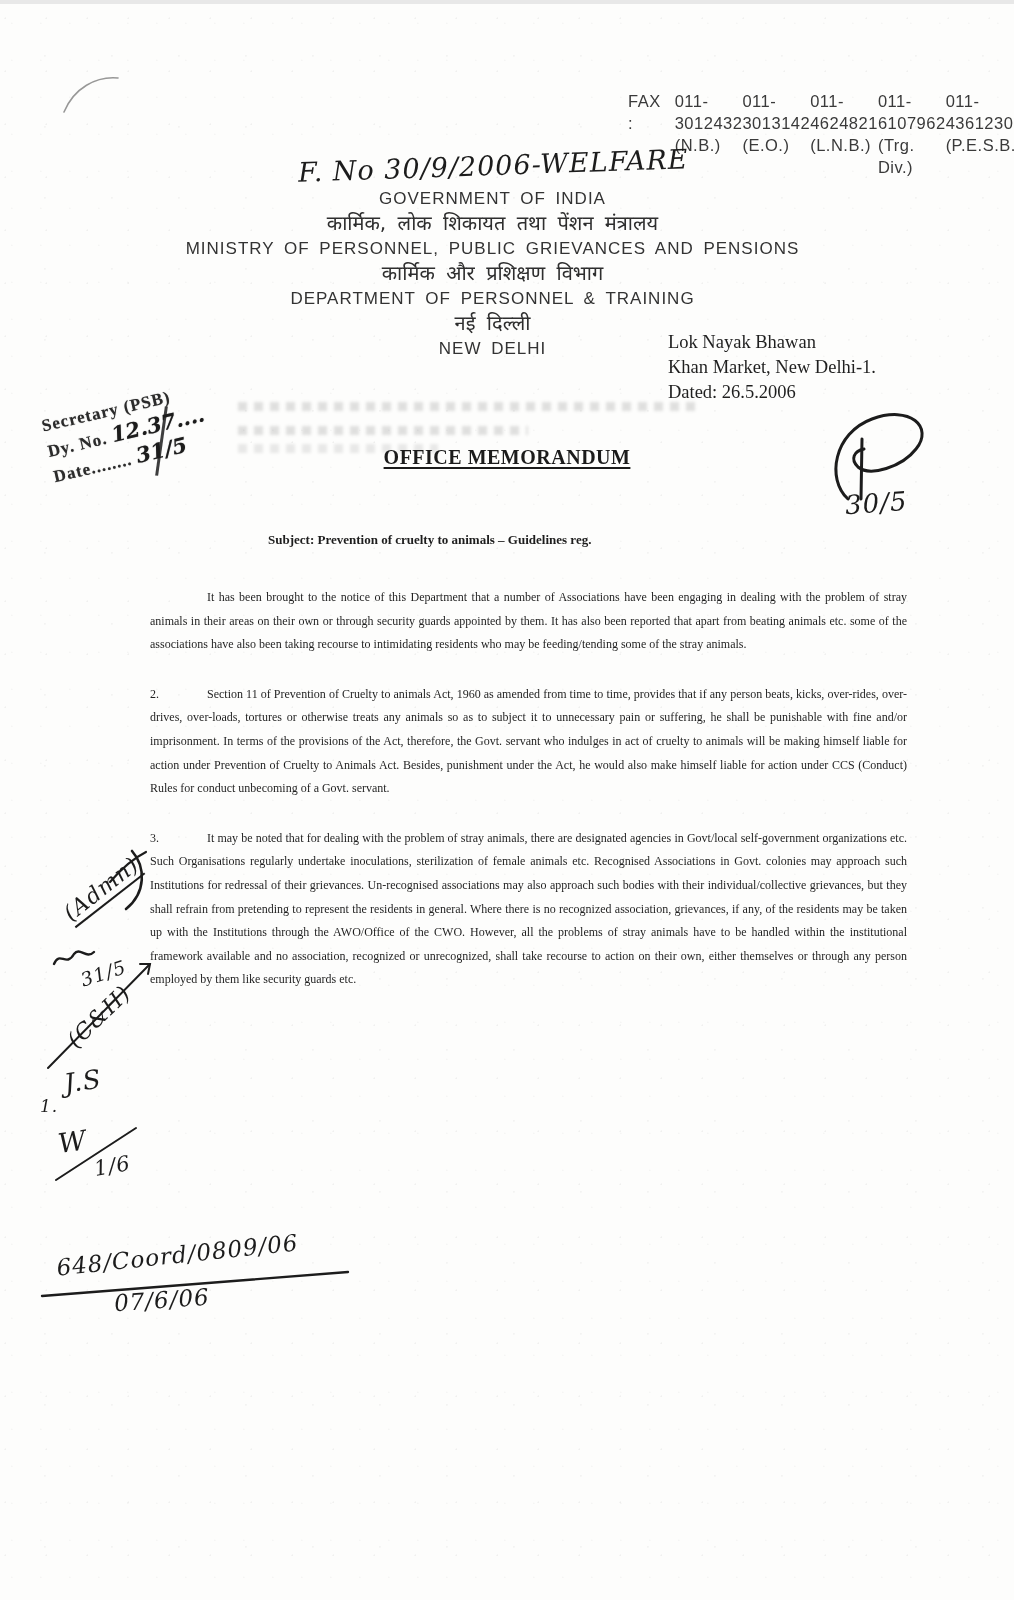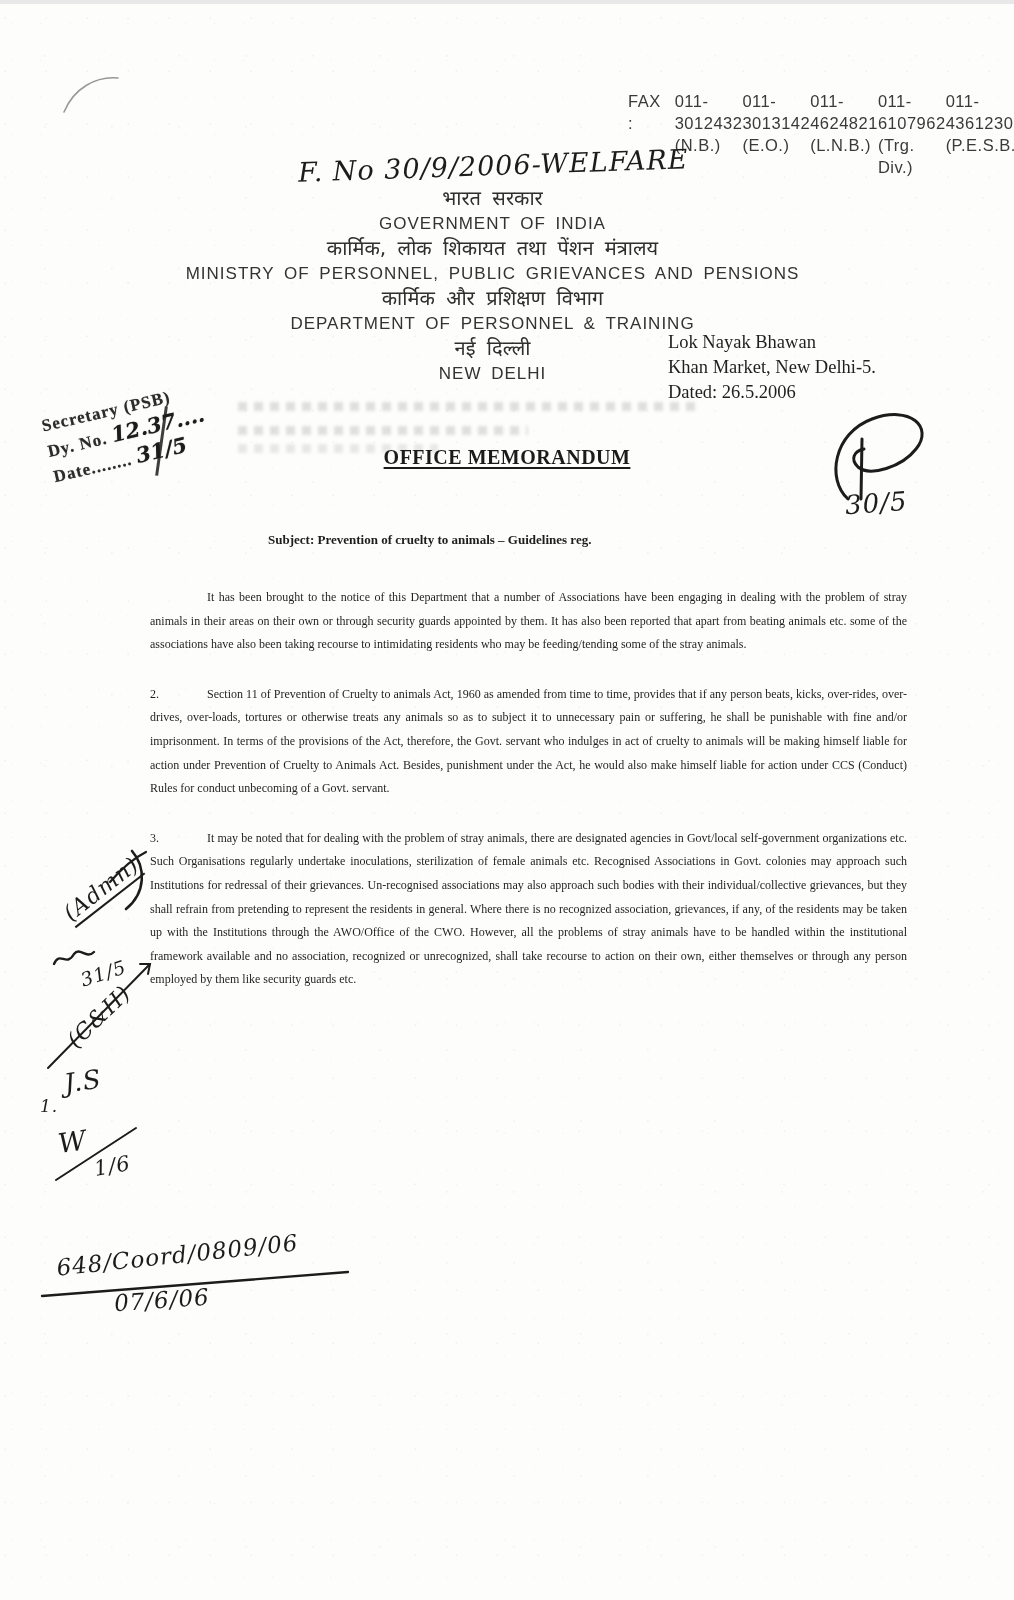--- a/index.html
+++ b/index.html
@@ -145,33 +145,32 @@
       <span>011-3013142 (E.O.)</span>
       <span>011-4624821 (L.N.B.)</span>
       <span>011-6107962 (Trg. Div.)</span>
       <span>011-4361230 (P.E.S.B.)</span>
     </span>
   </div>
 
   <div class="file-number hand">F. No 30/9/2006-WELFARE</div>
 
   <div class="header-block">
-    <div class="hdr-hi">भारत सरकार</div>
     <div class="hdr-en">GOVERNMENT OF INDIA</div>
     <div class="hdr-hi">कार्मिक, लोक शिकायत तथा पेंशन मंत्रालय</div>
     <div class="hdr-en">MINISTRY OF PERSONNEL, PUBLIC GRIEVANCES AND PENSIONS</div>
     <div class="hdr-hi">कार्मिक और प्रशिक्षण विभाग</div>
     <div class="hdr-en">DEPARTMENT OF PERSONNEL &amp; TRAINING</div>
     <div class="hdr-hi">नई दिल्ली</div>
     <div class="hdr-en">NEW DELHI</div>
   </div>
 
   <div class="address-block">
     <div>Lok Nayak Bhawan</div>
-    <div>Khan Market, New Delhi-5.</div>
+    <div>Khan Market, New Delhi-1.</div>
     <div>Dated: 26.5.2006</div>
   </div>
 
   <div class="stamp">
     <div>Secretary (PSB)</div>
     <div>
       <span>Dy. No.</span>
       <span class="hand-over hand">12.37....</span>
     </div>
     <div>

